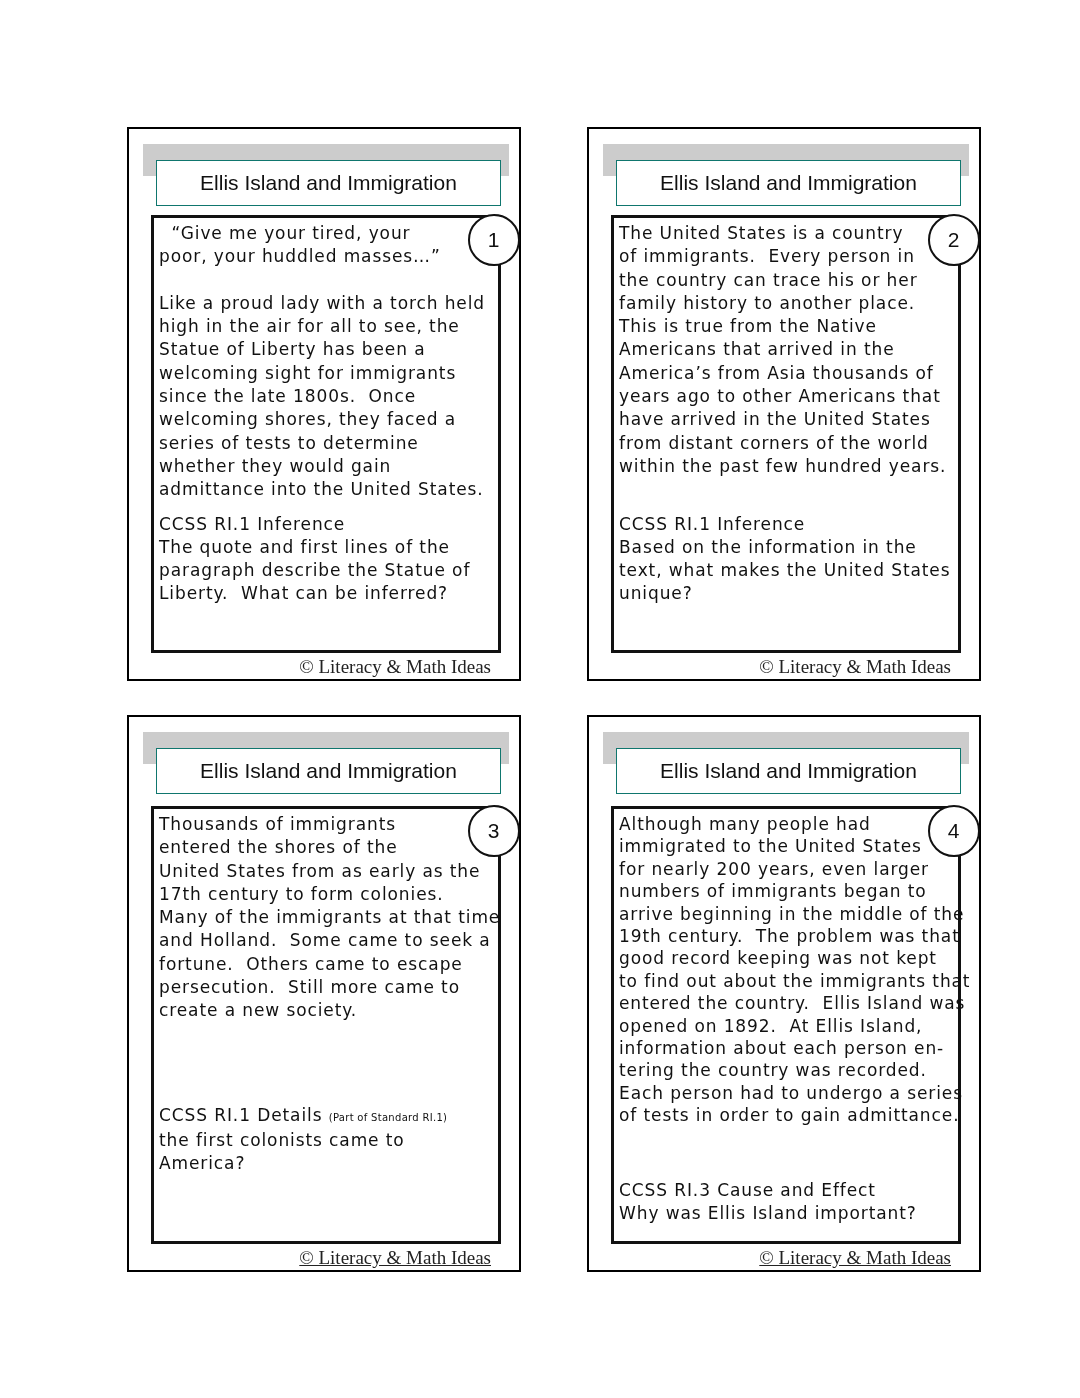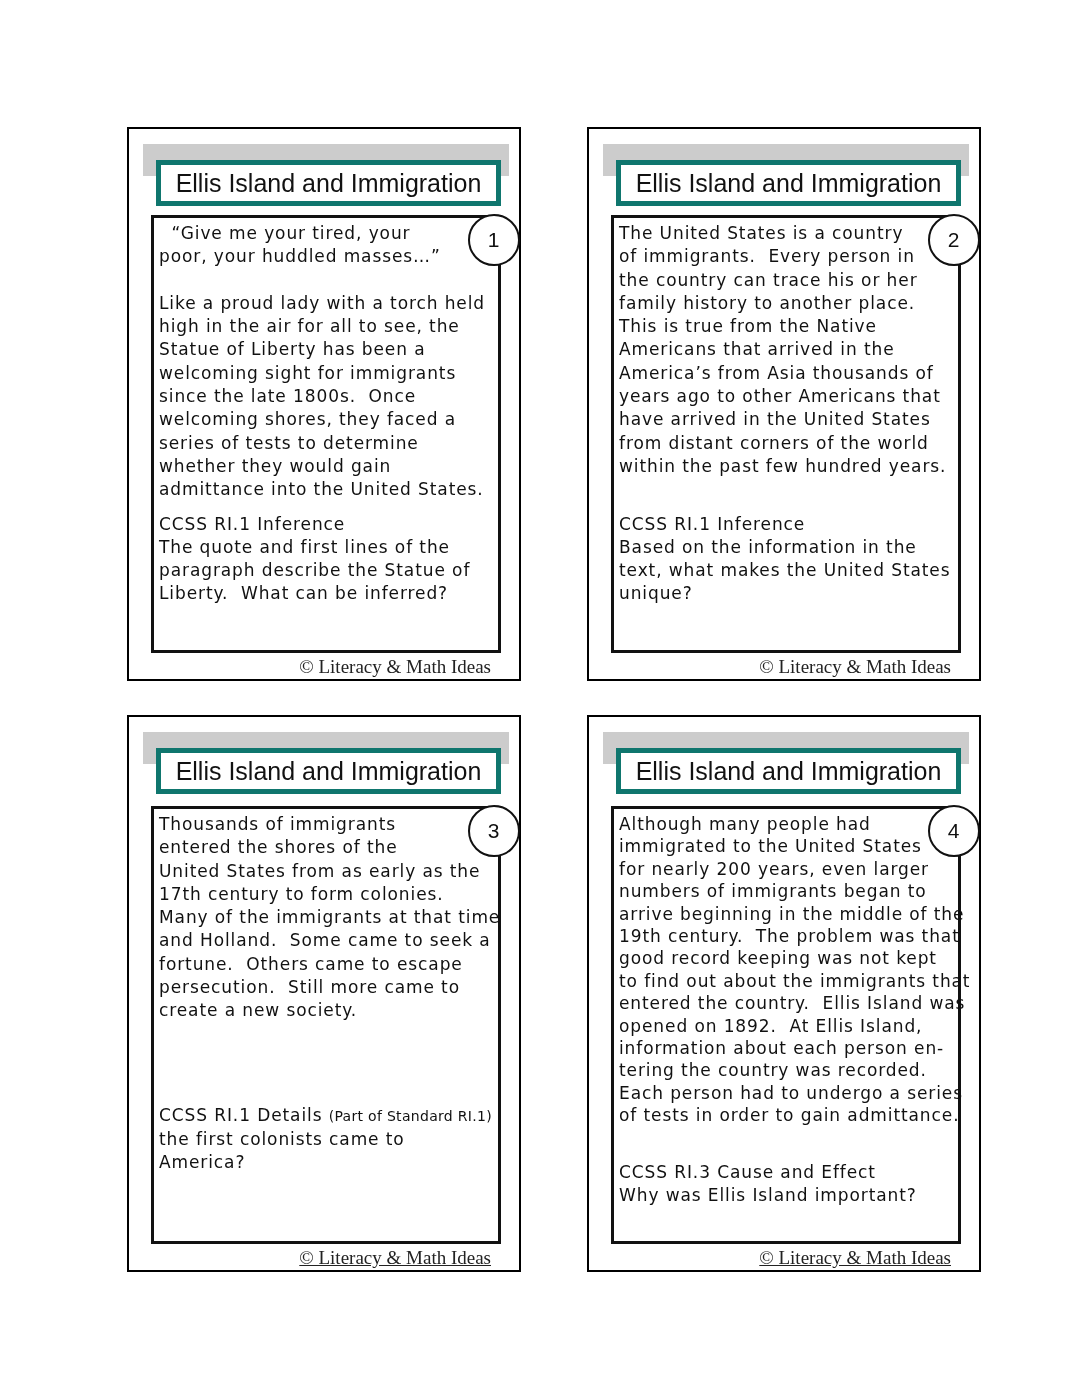--- a/index.html
+++ b/index.html
@@ -14,26 +14,26 @@
   .band {
     position: absolute;
     left: 14px; top: 15px;
     width: 366px; height: 32px;
     background: #cccccc;
   }
   .title-box {
     position: absolute;
     left: 27px; top: 31px;
     width: 345px; height: 46px;
-    border: 5px solid #0f766e;
+    border: 1px solid #0f766e;
     box-sizing: border-box;
     background: #fff;
     display: flex; align-items: center; justify-content: center;
     font-family: "Liberation Sans", sans-serif;
-    font-size: 25px; color: #111;
+    font-size: 21px; color: #111;
   }
   .body-box {
     position: absolute;
     left: 22px; top: 86px;
     width: 350px; height: 438px;
     border: 3px solid #111;
     box-sizing: border-box;
     background: #fff;
     padding: 4px 5px 4px 5px;
     font-family: "DejaVu Sans", sans-serif;
@@ -52,21 +52,21 @@
     box-sizing: border-box;
     display: flex; align-items: center; justify-content: center;
     font-family: "Liberation Sans", sans-serif;
     font-size: 21px;
     color: #111;
     z-index: 2;
   }
   .line { display: block; white-space: pre; }
   .gap { display: block; height: 23.3px; }
   .gap-sm { display: block; height: 11px; }
-  .small { font-size: 14px; letter-spacing: 0.3px; }
+  .small { font-size: 10px; letter-spacing: 0.3px; }
   .copyright {
     position: absolute;
     right: 28px; bottom: 1px;
     font-family: "Liberation Serif", serif;
     font-size: 19px;
     color: #222;
   }
 </style>
 </head>
 <body>
@@ -183,21 +183,21 @@
       <span class="line">to find out about the immigrants that</span>
       <span class="line">entered the country.  Ellis Island was</span>
       <span class="line">opened on 1892.  At Ellis Island,</span>
       <span class="line">information about each person en-</span>
       <span class="line">tering the country was recorded.</span>
       <span class="line">Each person had to undergo a series</span>
       <span class="line">of tests in order to gain admittance.</span>
     </div>
     <span class="gap"></span>
     <span class="gap-sm"></span>
-    <div style="line-height:23.3px;">
+    <div style="line-height:23.3px;margin-top:18px;">
       <span>CCSS RI.3 Cause and Effect</span>
     </div>
     <div style="line-height:23.3px;">
       <span class="line">Why was Ellis Island important?</span>
     </div>
   </div>
   <div class="copyright" style="text-decoration:underline;">© Literacy &amp; Math Ideas</div>
 </div>
 
 </body></html>

